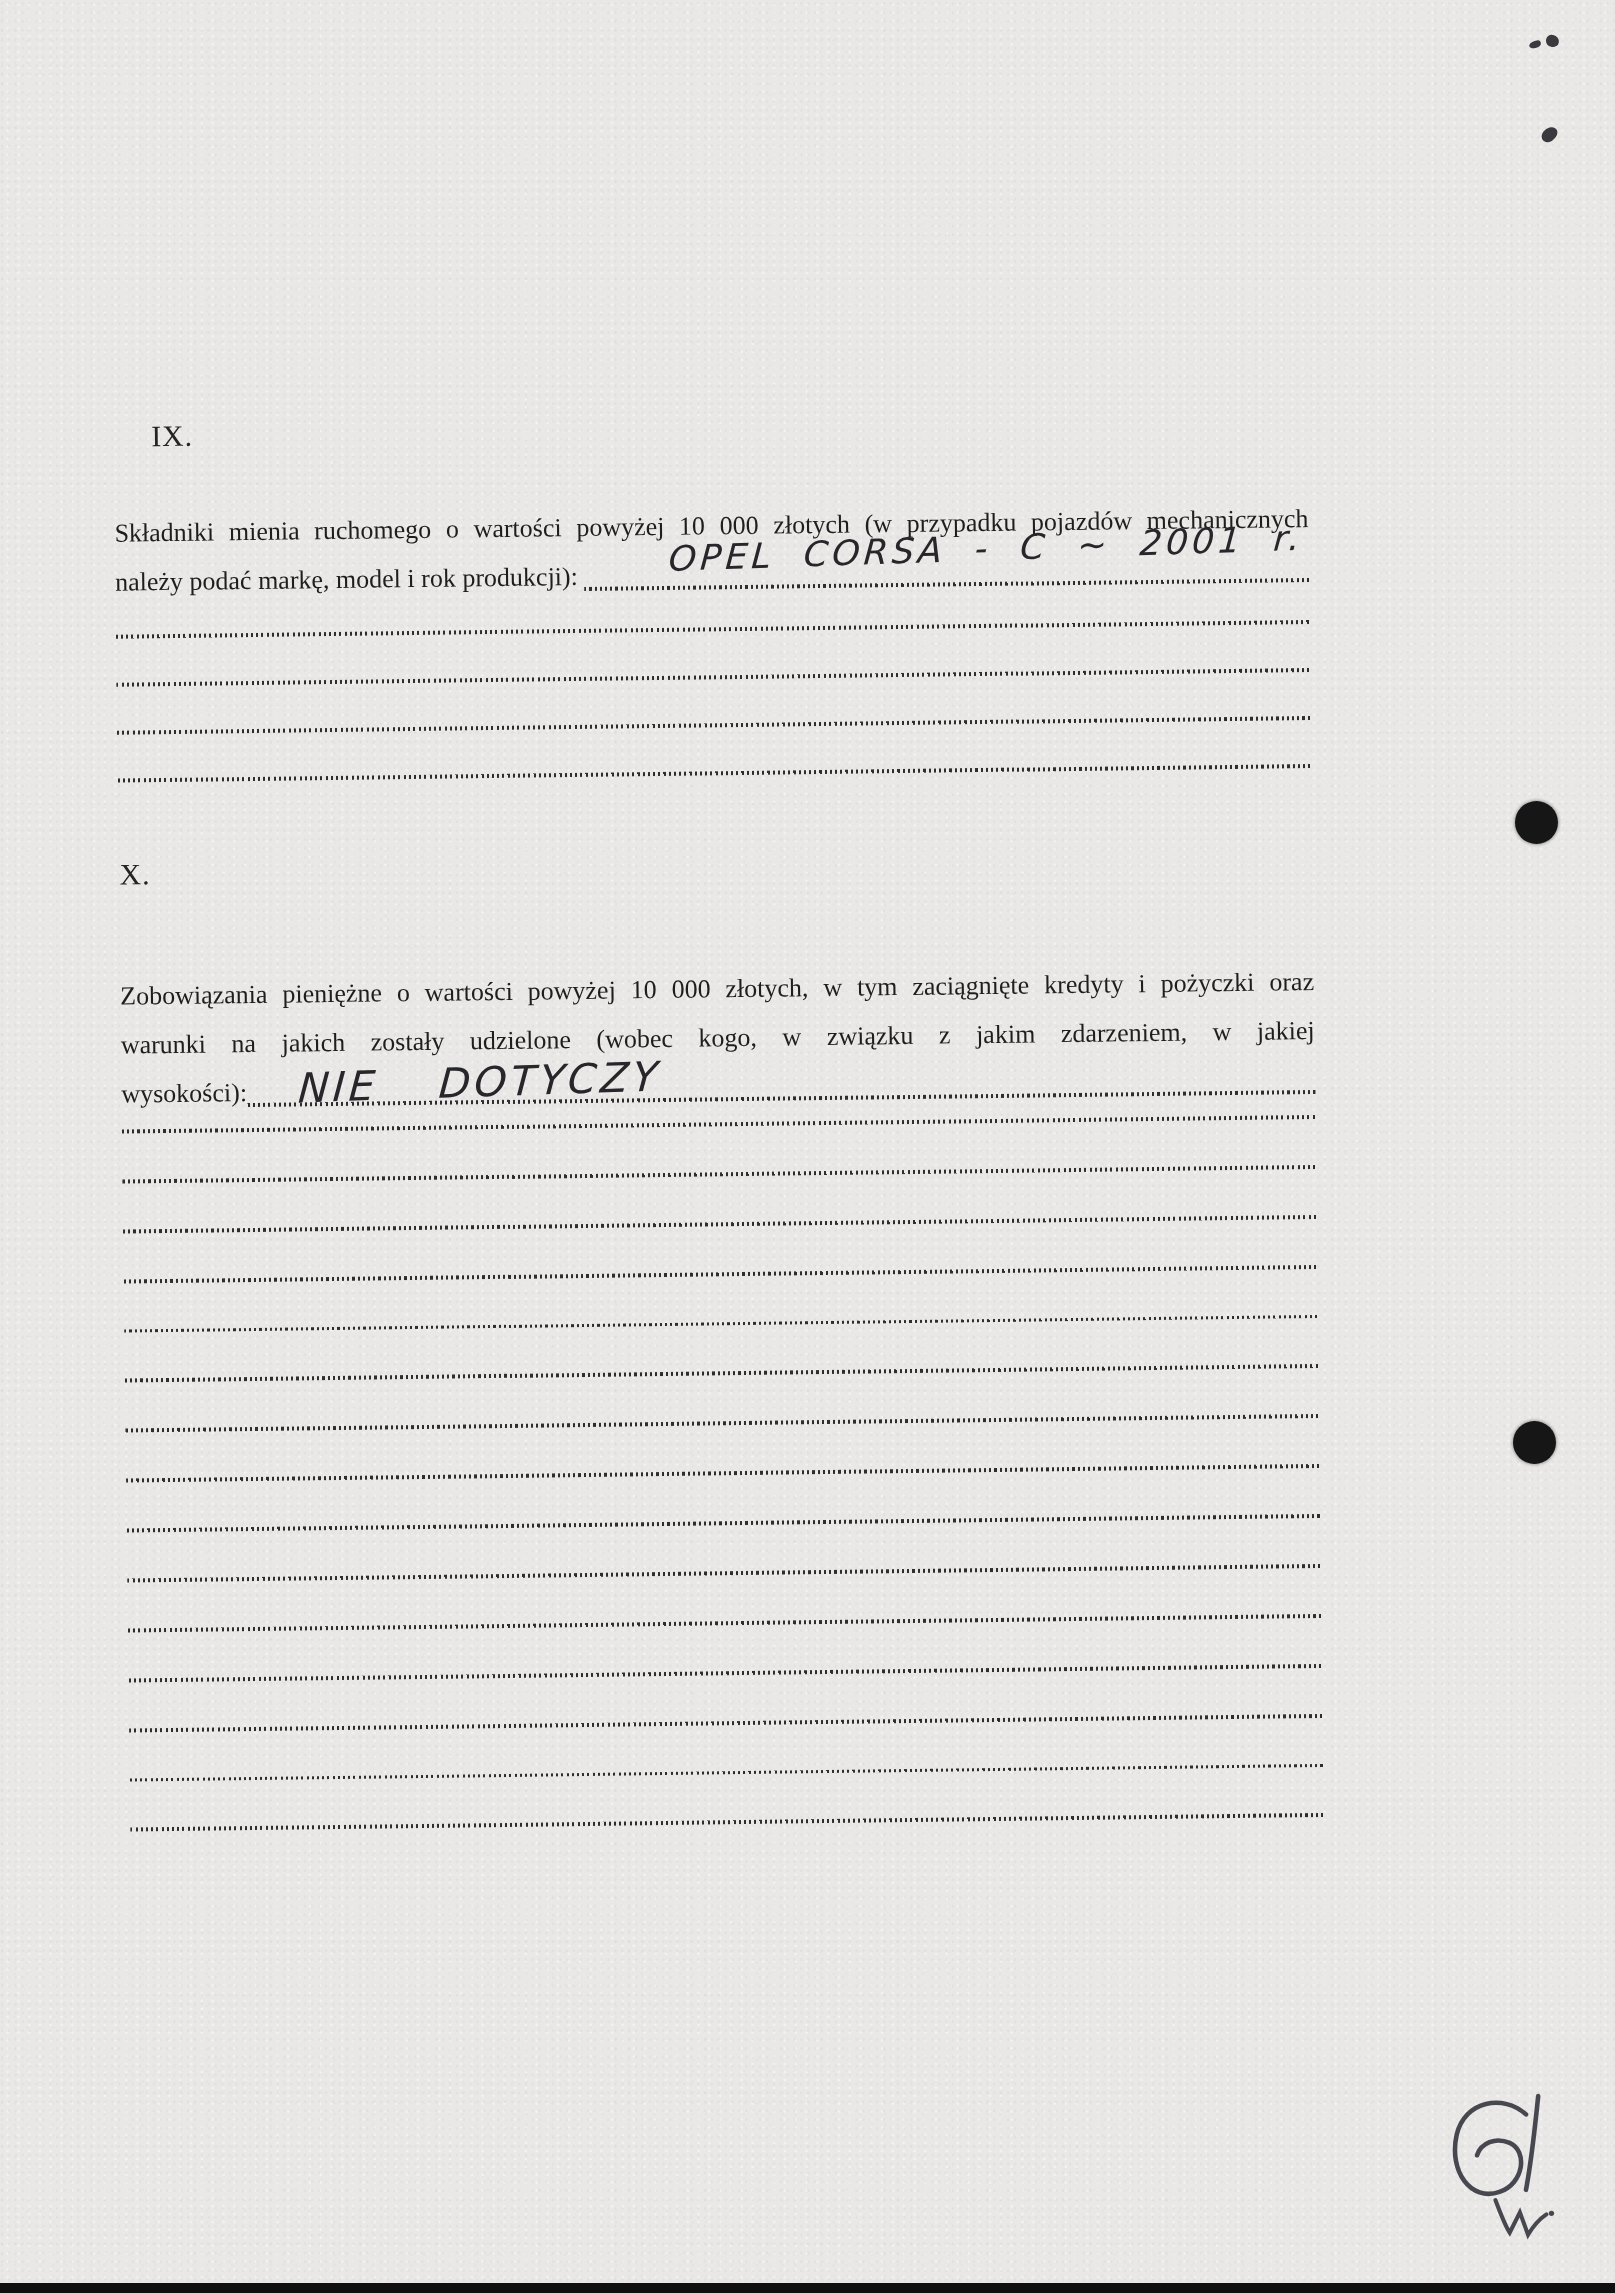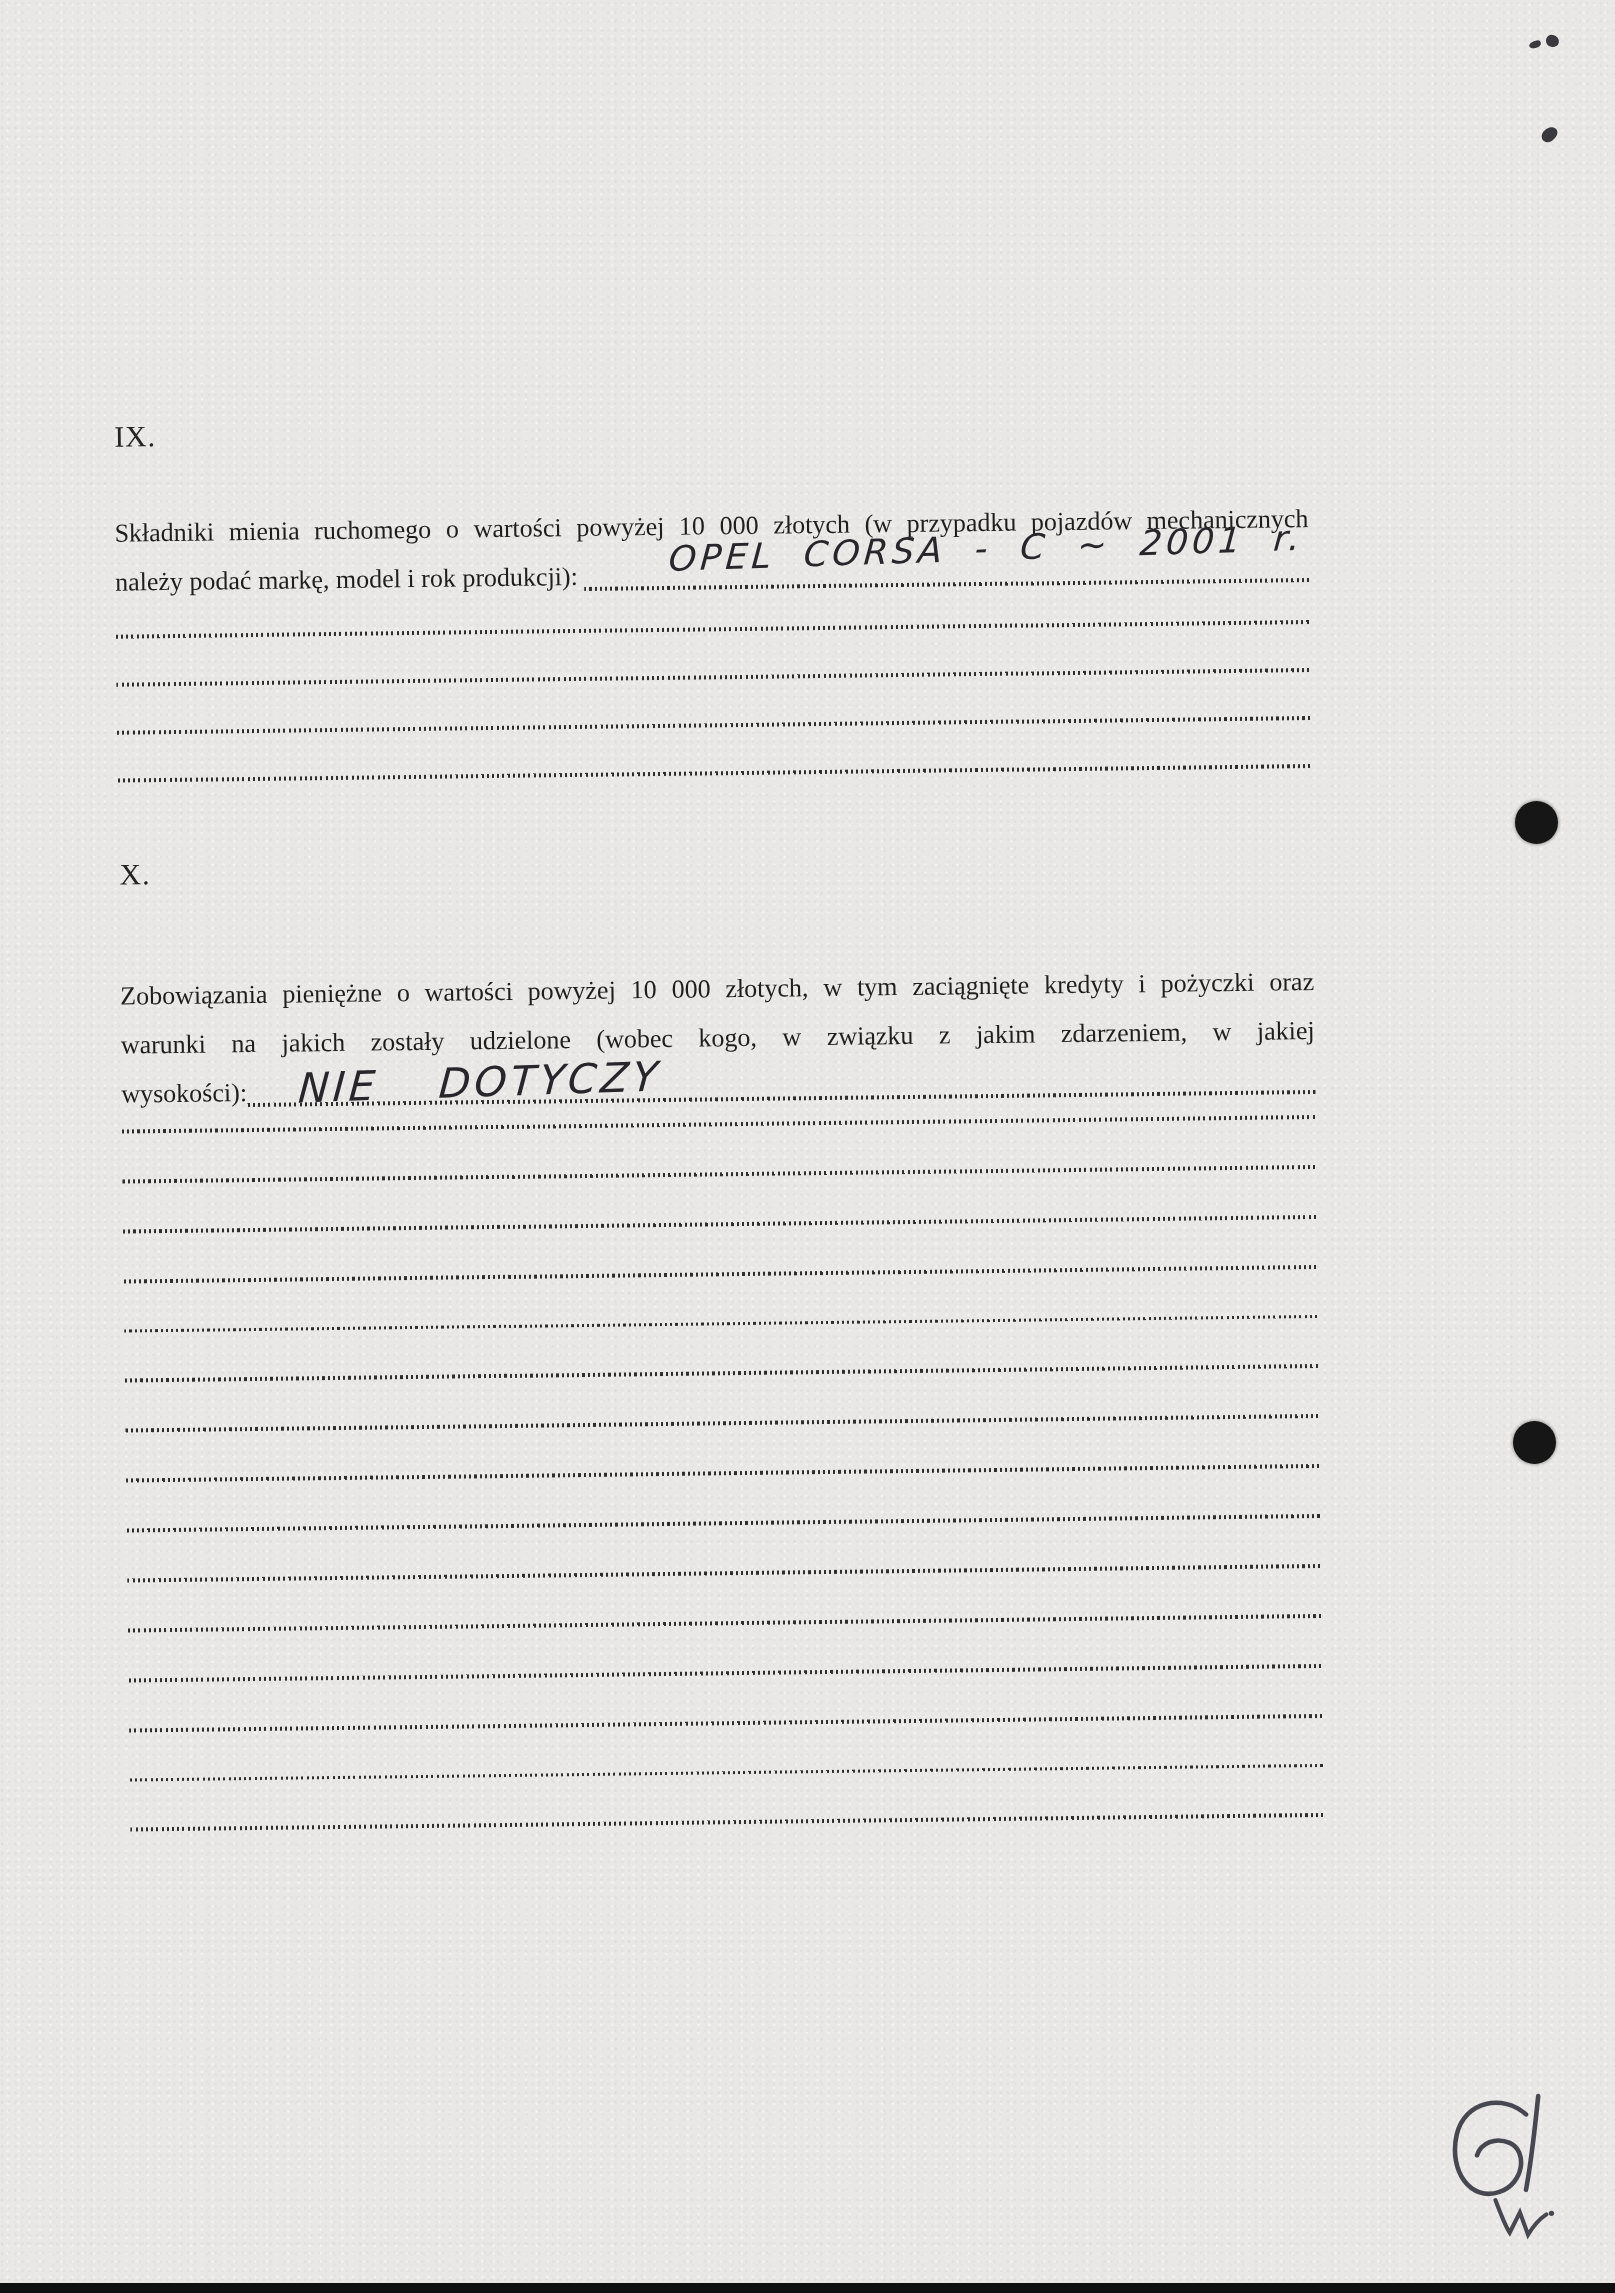--- a/index.html
+++ b/index.html
@@ -11,21 +11,21 @@
       radial-gradient(circle at 70% 60%, rgba(255,255,255,0.45) 0 1px, transparent 1.6px),
       radial-gradient(circle at 15% 80%, rgba(120,120,120,0.04) 0 1px, transparent 1.8px);
     background-size:6.9px 8.9px, 10.8px 7.9px, 12.8px 10.8px;
     font-family:"Liberation Serif", serif;
     color:#1d1d1d;
   }
   
   .scan{position:absolute;inset:0;transform:rotate(-0.7deg);transform-origin:0 0;}
 
   .sec-head{position:absolute;left:109px;font-size:29.6px;letter-spacing:1px;color:#242424;}
-  .head-ix{top:422px;}
+  .head-ix{top:422px;margin-left:37px;}
   .head-x{top:860px;}
 
   .para{position:absolute;left:108px;width:1194px;font-size:26px;line-height:49px;color:#1e1e1e;}
   .p-ix{top:510px;}
   .p-x{top:973px;}
   .jline{display:block;text-align:justify;text-align-last:justify;white-space:normal;height:49px;}
   .fillrow{display:flex;height:49px;}
   .fillrow .lbl{white-space:pre;}
   .leader{flex:1;height:3.9px;align-self:flex-end;margin-bottom:9.9px;
     background-image:repeating-linear-gradient(90deg,#2d2d2d 0 2.1px,transparent 2.1px 5.2px);}

